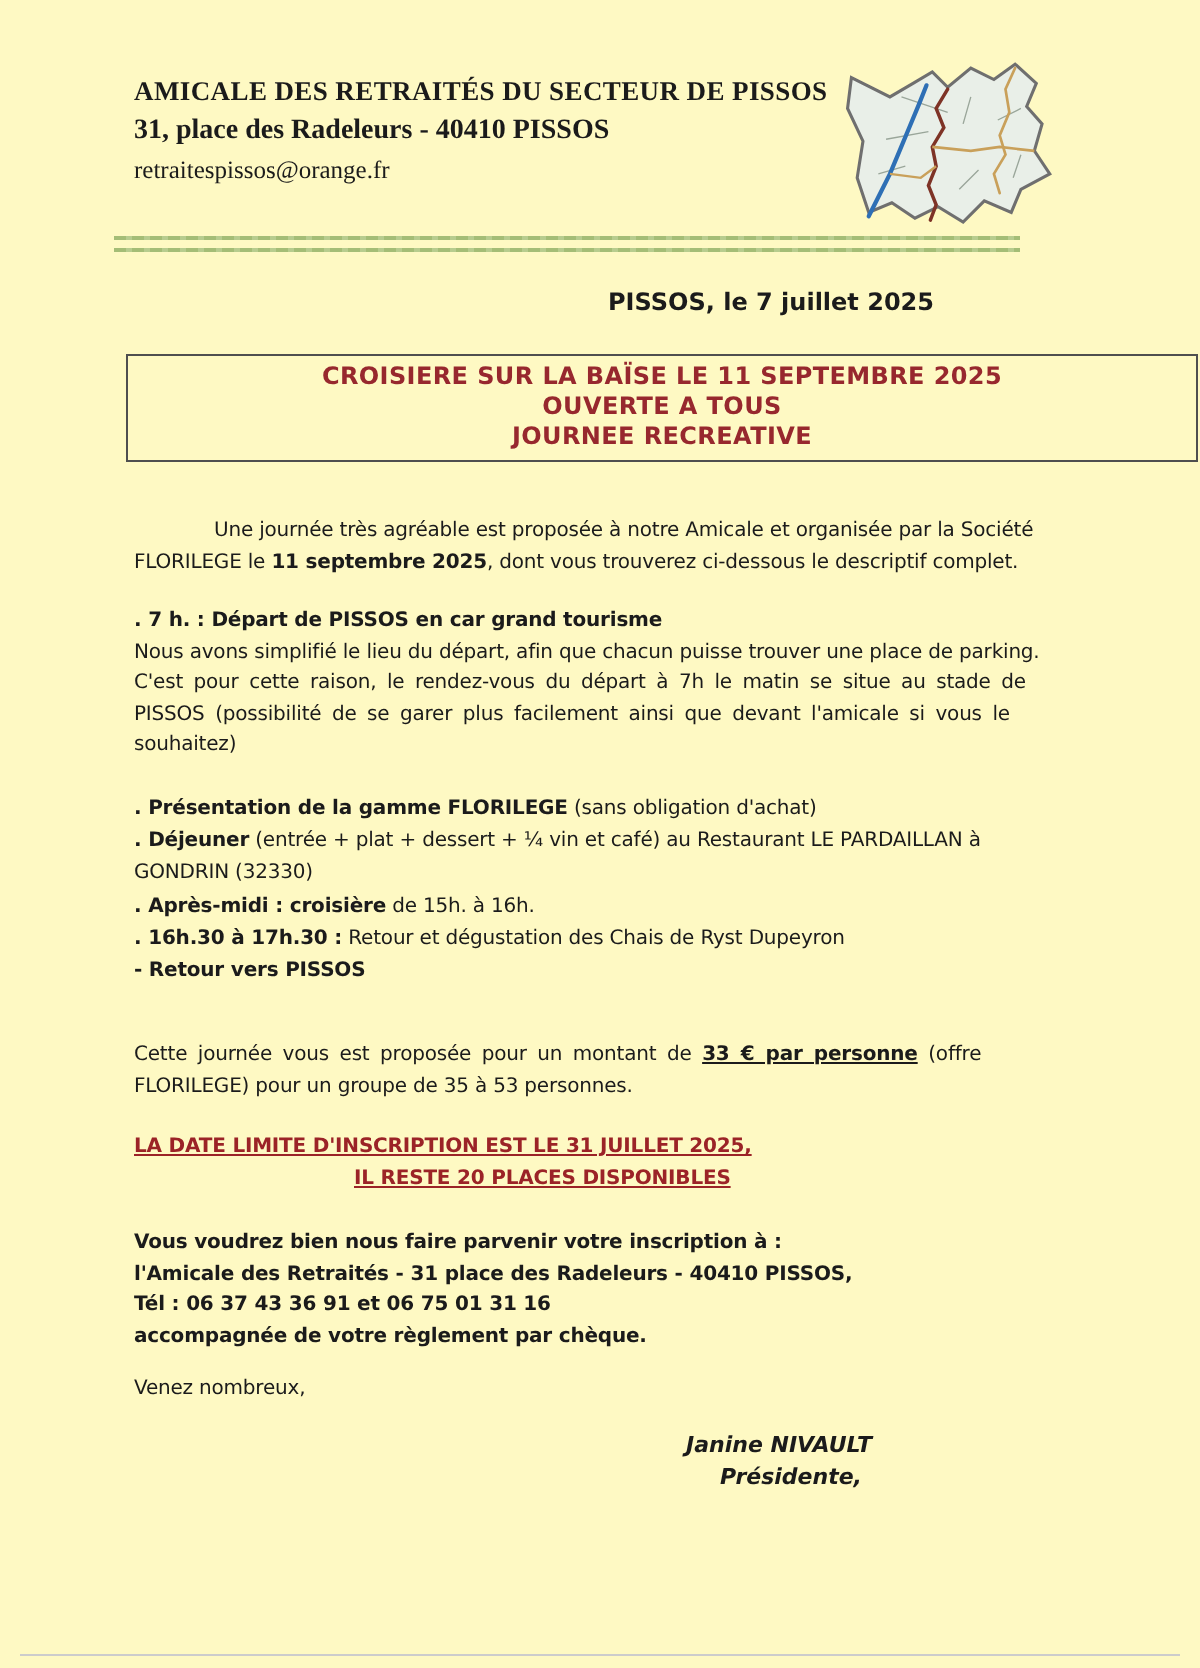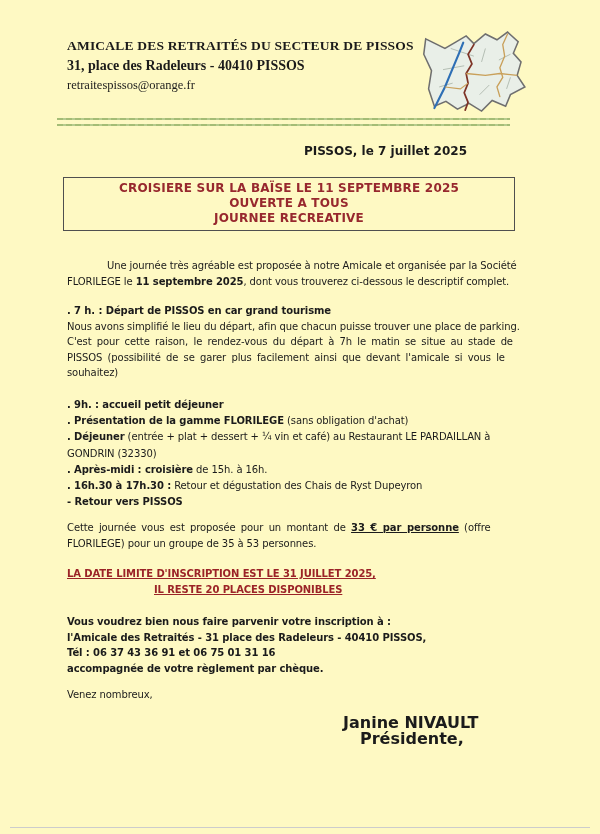--- a/index.html
+++ b/index.html
@@ -16,44 +16,44 @@
 
   .map-wrap { position:absolute; left:418px; top:27px; width:130px; height:92px; }
 
   .sep { position:absolute; left:57px; width:453px; height:2px;
          background:repeating-linear-gradient(90deg,#a4bd76 0 6px,#b7cc8e 6px 9px); }
   .sep.s1 { top:118px; } .sep.s2 { top:124px; }
 
   .date-line { position:absolute; left:304px; top:144px; font-size:12px; font-weight:bold; }
 
   
-  .title-box { position:absolute; left:63px; top:177px; width:452px;
+  .title-box { position:absolute; left:63px; top:177px; width:536px;
                border:1.5px solid #4f4f4f; padding:3px 4px 4px 4px; text-align:center; }
   .title-box div { font-size:12px; font-weight:bold; color:#97282e; line-height:15px; letter-spacing:.2px; }
 
   
   .blk { position:absolute; left:67px; width:476px; font-size:10px; line-height:15.5px; letter-spacing:-0.1px; }
   .blk b { font-weight:700; }
   .indent { text-indent:40px; }
   .stretch { word-spacing:2.2px; }
   .nowrap { white-space:nowrap; }
 
   .intro   { top:258px; }
   .depart  { top:303px; }
   .sched   { top:397px; line-height:16.2px; }
   .price   { top:520px; }
   .u { text-decoration:underline; }
 
   .deadline { top:566px; color:#9b2327; font-weight:bold; }
   .deadline div { text-decoration:underline; }
-  .deadline .dl2 { margin-left:87px; }
+  .deadline .dl2 { margin-left:110px; }
 
   .inscription { top:614px; font-weight:bold; }
   .closing   { top:687px; }
-  .signature { position:absolute; left:343px; top:715px; font-size:16px; line-height:16px; font-weight:bold; }
+  .signature { position:absolute; left:343px; top:715px; font-size:11px; line-height:16px; font-weight:bold;font-style:italic; }
   .signature .sig-title { padding-left:17px; }
 
   .scan-line { position:absolute; left:10px; right:10px; bottom:6px; height:1px; background:#cccccc; }
 </style>
 </head>
 <body>
 
 <div class="page">
 
   <div class="org-block">
@@ -92,21 +92,20 @@
 
   <div class="blk depart">
     <div class="nowrap"><b>. 7 h. : Départ de PISSOS  en car grand tourisme</b></div>
     <div class="nowrap">Nous avons simplifié le lieu du départ, afin que chacun puisse trouver une place de parking.</div>
     <div class="nowrap stretch">C'est pour cette raison, le rendez-vous du départ à 7h le matin se situe au stade de</div>
     <div class="nowrap stretch">PISSOS (possibilité de se garer plus facilement ainsi que devant l'amicale si vous le</div>
     <div class="nowrap">souhaitez)</div>
   </div>
 
   <div class="blk sched">
-    <div class="nowrap"><b>. 9h. : accueil petit déjeuner</b><span></span></div>
     <div class="nowrap"><b>. Présentation de la gamme FLORILEGE</b><span> (sans obligation d'achat)</span></div>
     <div class="nowrap"><b>. Déjeuner</b><span> (entrée + plat + dessert + ¼ vin et café) au Restaurant LE PARDAILLAN à</span></div>
     <div class="nowrap"><b></b><span>GONDRIN (32330)</span></div>
     <div class="nowrap"><b>. Après-midi : croisière</b><span> de 15h. à 16h.</span></div>
     <div class="nowrap"><b>. 16h.30 à 17h.30 :</b><span> Retour et dégustation des Chais de Ryst Dupeyron</span></div>
     <div class="nowrap"><b>- Retour vers PISSOS</b><span></span></div>
   </div>
 
   <div class="blk price">
     <div class="nowrap stretch"><span>Cette journée vous est proposée pour un montant de </span><b class="u">33 € par personne</b><span> (offre</span></div>

